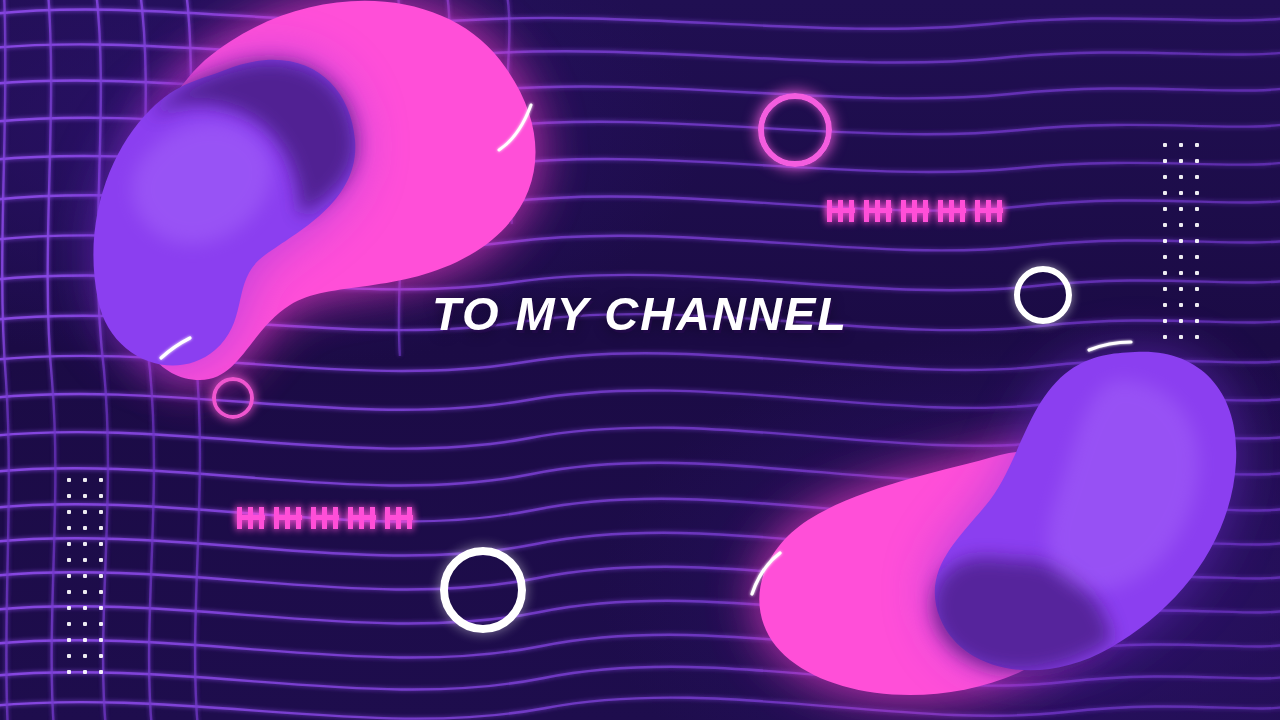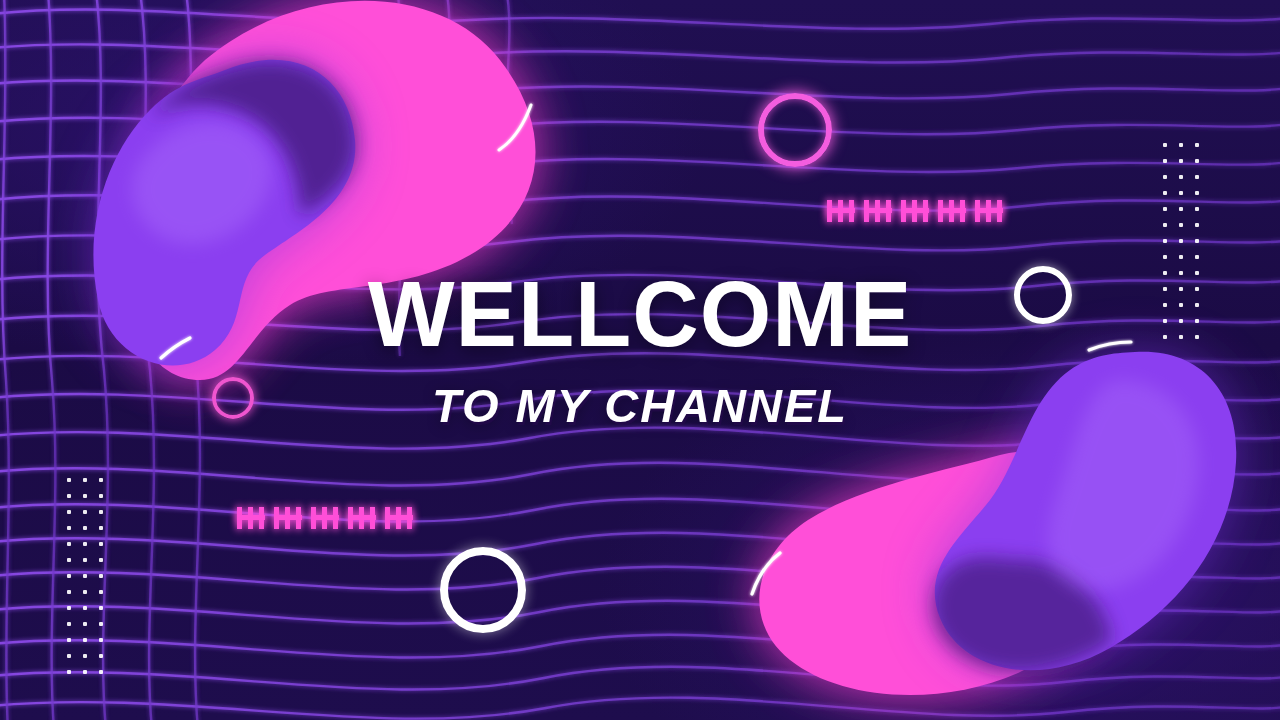--- a/index.html
+++ b/index.html
@@ -424,17 +424,16 @@
       <span style="background: rgb(255, 255, 255);"></span>
       <span style="background: rgb(255, 255, 255);"></span>
       <span style="background: rgb(255, 255, 255);"></span>
       <span style="background: rgb(255, 255, 255);"></span>
       <span style="background: rgb(255, 255, 255);"></span>
       <span style="background: rgb(255, 255, 255);"></span>
       <span style="background: rgb(255, 255, 255);"></span>
     </div>
 
   <div class="text-block">
-    <h1 class="headline">WELLCOME</h1>
     <p class="subline">TO MY CHANNEL</p>
   </div>
 
 </div>
 
 </body></html>

